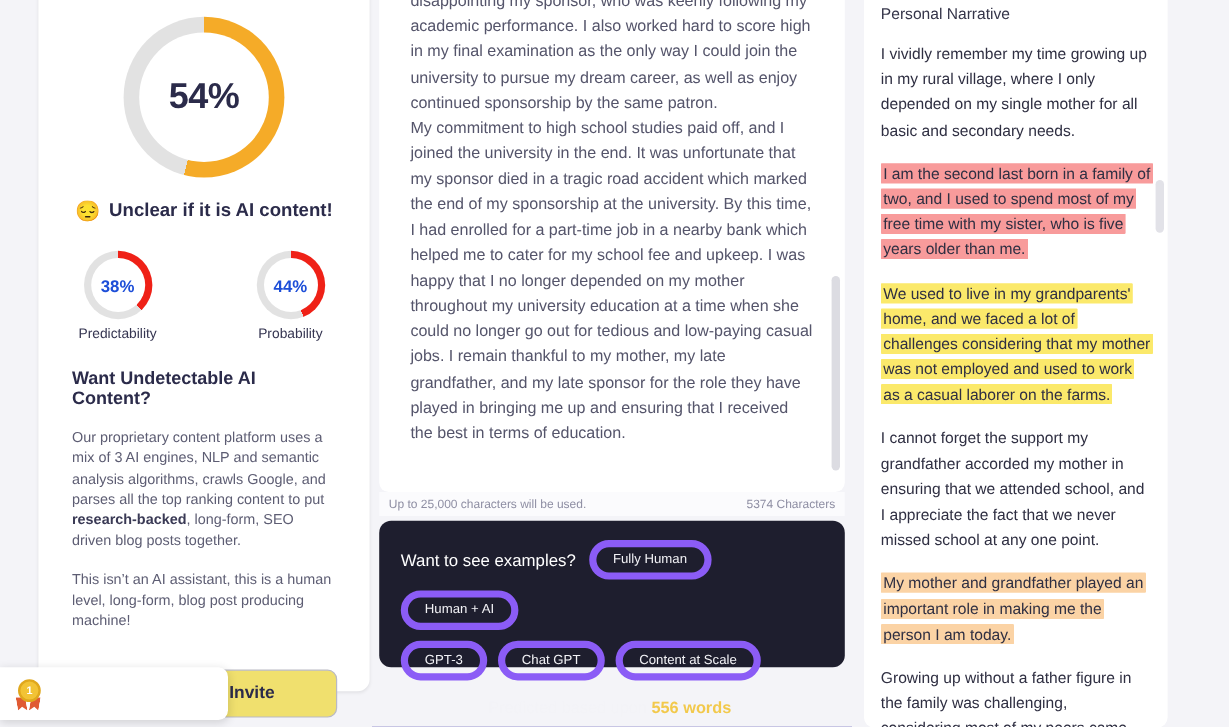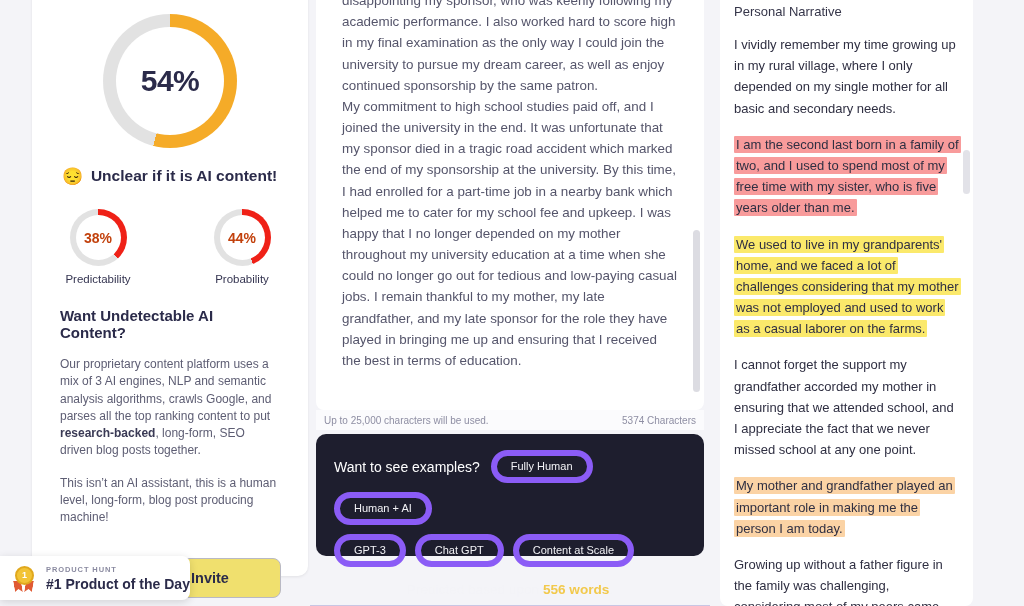--- a/index.html
+++ b/index.html
@@ -69,21 +69,21 @@
     border-radius: 50%;
   }
   .gauge-mini .hole {
     position: absolute;
     left: 6px; top: 6px;
     width: 45px; height: 45px;
     background: #fff; border-radius: 50%;
     display: flex; align-items: center; justify-content: center;
   }
   .gauge-mini .val {
-    font-size: 14px; font-weight: bold; color: #c2410c;
+    font-size: 14px; font-weight: bold; color: #1d4ed8;
   }
   .mini-label {
     margin-top: 7px;
     font-size: 11.5px;
     color: #353551;
   }
 
   .promo-title {
     margin-top: 22px;
     font-size: 15px; font-weight: bold; color: #2b2b4a;
@@ -304,24 +304,20 @@
   <div class="invite-btn">
     <span>Invite</span>
   </div>
 
   <div class="ph-badge">
     <div class="ph-medal">
       <div class="rb-l"></div>
       <div class="rb-r"></div>
       <div class="disc">1</div>
     </div>
-    <div>
-      <div class="ph-kicker">PRODUCT HUNT</div>
-      <div class="ph-title">#1 Product of the Day</div>
-    </div>
   </div>
 
   <div class="mid-col">
 
     <div class="editor-box">
       <div class="editor-text" id="editor-text">
           <p>disappointing my sponsor, who was keenly following my academic performance. I also worked hard to score high in my final examination as the only way I could join the university to pursue my dream career, as well as enjoy continued sponsorship by the same patron.</p>
           <p>My commitment to high school studies paid off, and I joined the university in the end. It was unfortunate that my sponsor died in a tragic road accident which marked the end of my sponsorship at the university. By this time, I had enrolled for a part-time job in a nearby bank which helped me to cater for my school fee and upkeep. I was happy that I no longer depended on my mother throughout my university education at a time when she could no longer go out for tedious and low-paying casual jobs. I remain thankful to my mother, my late grandfather, and my late sponsor for the role they have played in bringing me up and ensuring that I received the best in terms of education.</p>
         </div>
       <div class="mid-scrollbar"></div>

